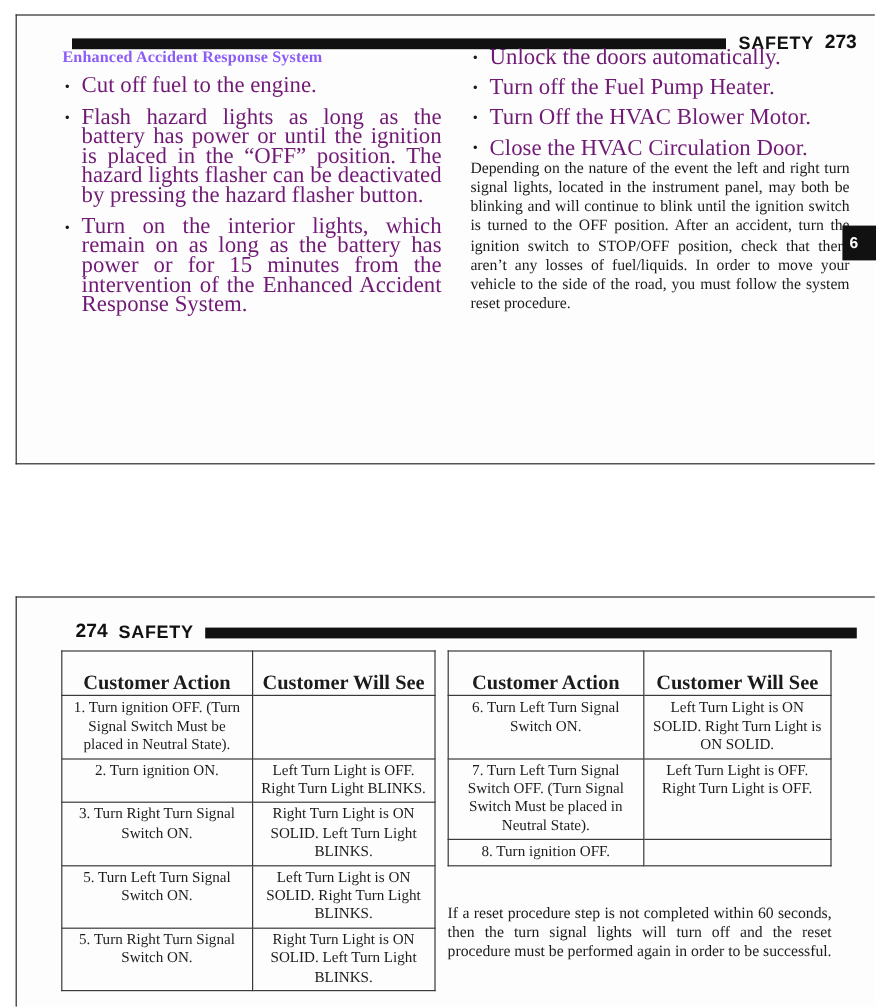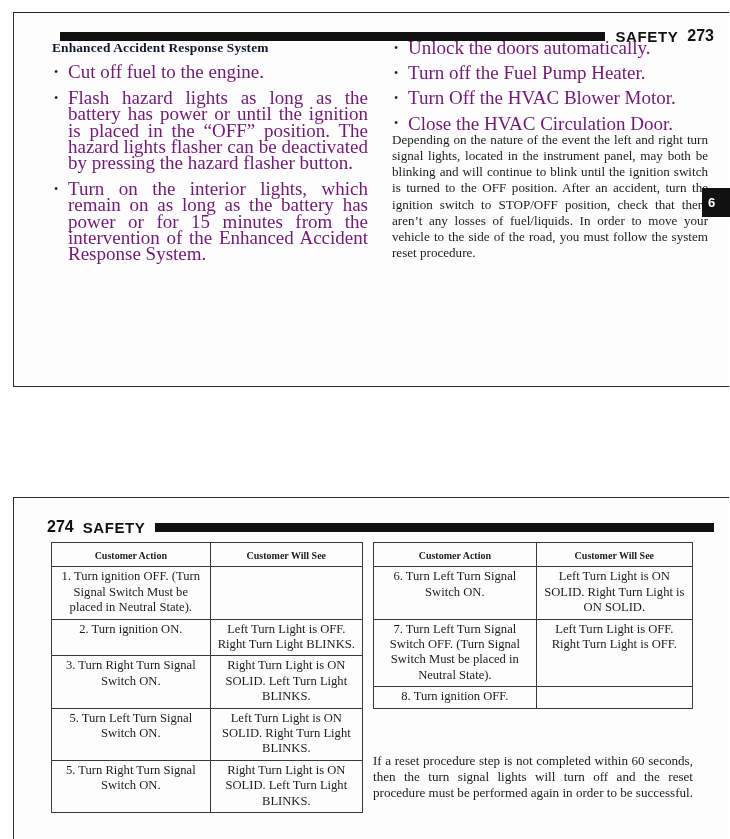--- a/index.html
+++ b/index.html
@@ -74,21 +74,21 @@
   }
 
   .header-274 {
     position: absolute;
     left: 33px;
     top: 20px;
     width: 667px;
     display: flex;
     align-items: center;
   }
-  .header-274 .head-num { margin-left: 0; text-align: center; }
+  .header-274 .head-num { margin-left: 16px; text-align: center; }
   .header-274 .head-label { margin-left: 9px; margin-right: 10px; }
   .header-274 .rule-black { flex: 1 1 auto; }
 
   
   .thumb-tab {
     position: absolute;
     left: 688px;
     top: 175px;
     width: 42px;
     height: 29px;
@@ -113,21 +113,21 @@
     gap: 24px;
   }
   .col { width: 316px; }
 
   h2.sect {
     font-family: "Liberation Serif", "DejaVu Serif", serif;
     font-weight: bold;
     font-size: 13.4px;
     margin: 0 0 8px 0;
     letter-spacing: 0.15px;
-    color: #0f172a;
+    color: #8b5cf6;
   }
   h2.sect.tight { margin-top: 7px; }
 
   p.body {
     margin: 0 0 9px 0;
     font-size: 13.1px;
     line-height: 16.2px;
     text-align: justify;
     text-justify: inter-word;
     color: #1c1c1c;
@@ -178,22 +178,22 @@
     border: 1px solid #3a3a3a;
     text-align: center;
     vertical-align: top;
     font-size: 12.6px;
     line-height: 15.4px;
     padding: 2px 4px 3px 4px;
     color: #1c1c1c;
   }
   table.reset-table th {
     font-weight: bold;
-    font-size: 10px;
-    padding-top: 5px;
+    font-size: 17px;
+    padding-top: 18px;
     padding-bottom: 3px;
   }
   table.reset-table col.c-action { width: 51%; }
   table.reset-table col.c-see    { width: 49%; }
 
   .note-under {
     position: absolute;
     left: 359px;
     top: 255px;
     width: 320px;

